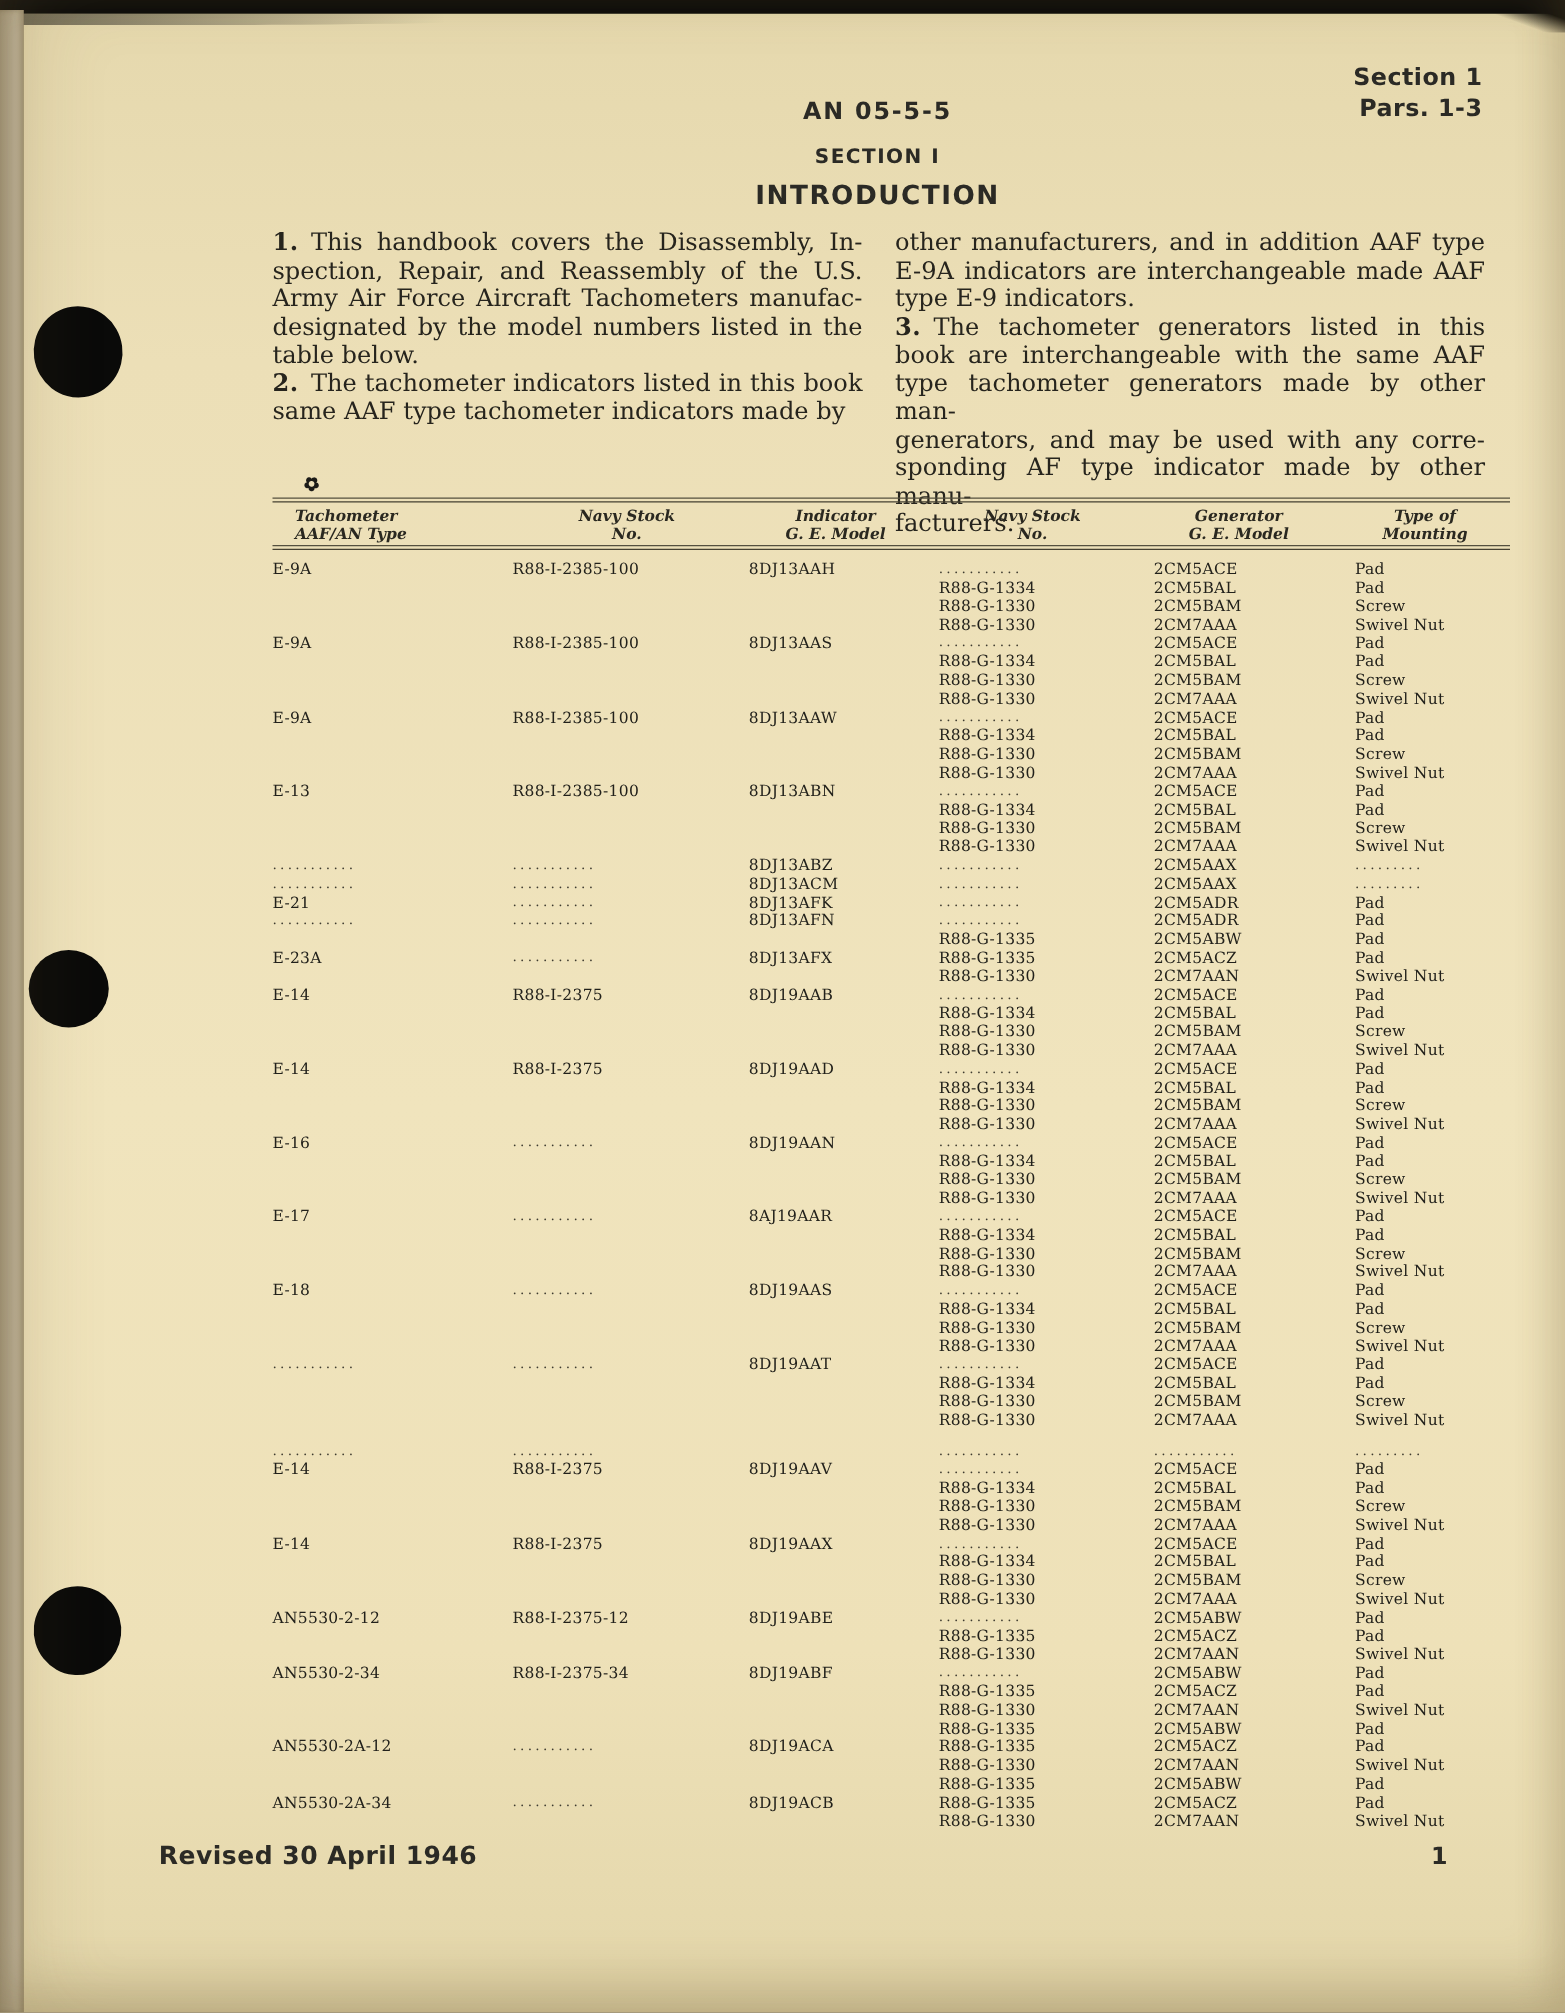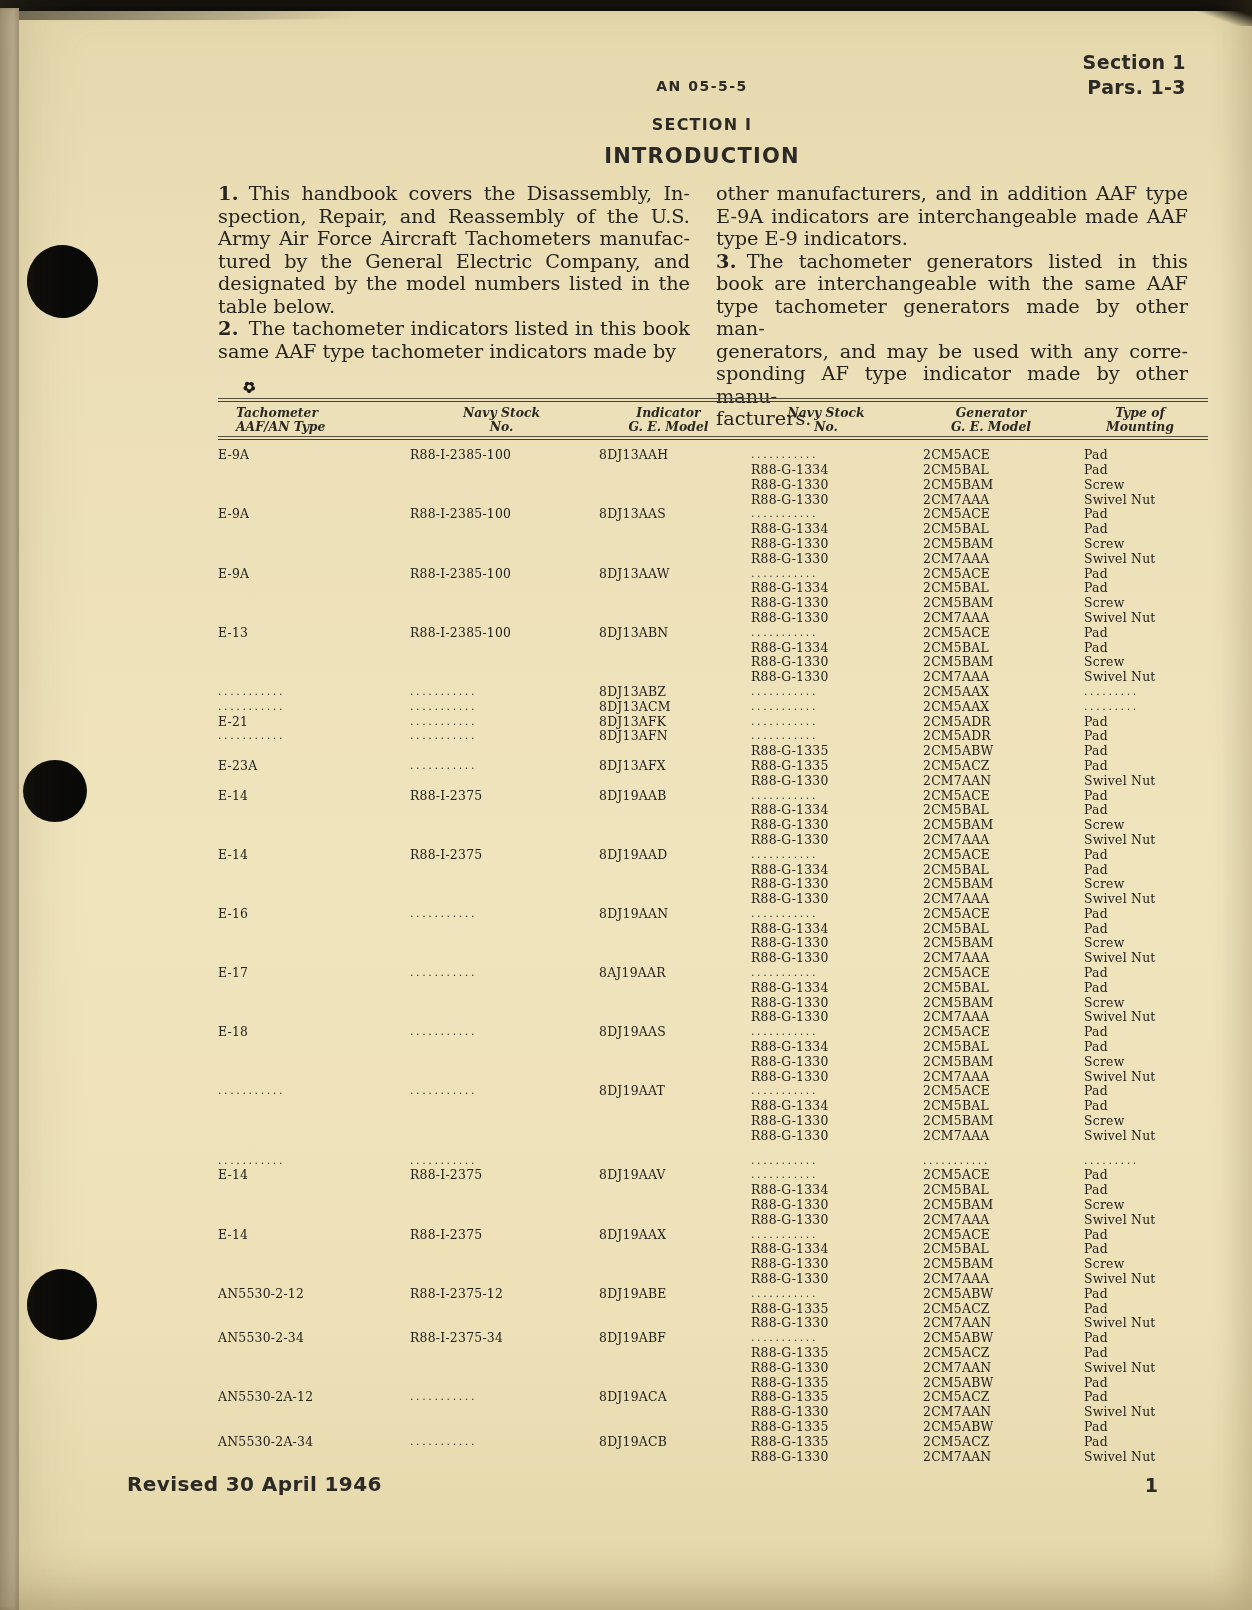--- a/index.html
+++ b/index.html
@@ -13,21 +13,21 @@
   .top-band{position:absolute;left:0;top:0;width:100%;height:11px;background:#0b0b0a;}
   .top-band::after{content:"";position:absolute;left:0;top:11px;width:420px;height:9px;background:linear-gradient(90deg,#0b0b0a 0%,rgba(11,11,10,0) 85%);opacity:.55;border-radius:0 0 60% 0;}
   .corner-tr{position:absolute;right:0;top:0;width:70px;height:26px;background:linear-gradient(200deg,#0b0b0a 30%,rgba(11,11,10,0) 62%);}
   .edge-left{position:absolute;left:0;top:8px;width:19px;height:1602px;background:linear-gradient(90deg,#a99d82,#bdb197 55%,#cfc3a6);box-shadow:inset -3px 0 4px rgba(80,65,35,.35);}
   .hole{position:absolute;background:#0a0a09;border-radius:50%;}
   .hole.h1{left:27px;top:245px;width:71px;height:73px;transform:rotate(-8deg);}
   .hole.h2{left:23px;top:760px;width:64px;height:62px;}
   .hole.h3{left:27px;top:1269px;width:70px;height:71px;transform:rotate(6deg);}
   .sans{font-family:"DejaVu Sans",sans-serif;font-weight:bold;color:#2b2a25;}
   .hdr-right{position:absolute;top:50px;right:66px;text-align:right;font-size:19px;line-height:25px;letter-spacing:.4px;}
-  .doc-number{position:absolute;top:78px;left:218px;width:968px;text-align:center;font-size:14px;letter-spacing:1.5px;}
+  .doc-number{position:absolute;top:78px;left:218px;width:968px;text-align:center;font-size:19px;letter-spacing:1.5px;}
   .sec-title{position:absolute;top:115px;left:218px;width:968px;text-align:center;font-size:16px;letter-spacing:1.2px;}
   .sec-sub{position:absolute;top:144px;left:218px;width:968px;text-align:center;font-size:21px;letter-spacing:1.2px;}
   .cols{position:absolute;top:183px;left:218px;width:970px;display:flex;gap:26px;justify-content:space-between;}
   .col{width:472px;font-size:19.3px;line-height:22.5px;color:#26241d;}
   .pline{text-align:justify;text-align-last:justify;white-space:normal;}
   .pline.flush{text-align-last:left;}
   .pline b{font-weight:bold;letter-spacing:.3px;padding-right:10px;}
   .ink-mark{position:absolute;left:243px;top:378px;font-size:15px;font-weight:bold;color:#1c1b17;transform:rotate(-35deg);}
   .tbl{position:absolute;left:218px;top:398px;width:990px;}
   .rule{height:4px;border-top:1.6px solid #4a4637;position:relative;}
@@ -69,21 +69,20 @@
   <div class="sec-title sans">SECTION I</div>
   <div class="sec-sub sans">INTRODUCTION</div>
 
   <div class="ink-mark">✿</div>
 
   <div class="cols">
     <div class="col" id="col-left">
         <div class="pline"><b>1.</b>This handbook covers the Disassembly, In-</div>
         <div class="pline">spection, Repair, and Reassembly of the U.S.</div>
         <div class="pline">Army Air Force Aircraft Tachometers manufac-</div>
-        <div class="pline">tured by the General Electric Company, and</div>
         <div class="pline">designated by the model numbers listed in the</div>
         <div class="pline flush">table below.</div>
         <div class="pline"><b>2.</b>The tachometer indicators listed in this book</div>
         <div class="pline flush">same AAF type tachometer indicators made by</div>
       </div>
     <div class="col" id="col-right">
         <div class="pline">other manufacturers, and in addition AAF type</div>
         <div class="pline">E-9A indicators are interchangeable made AAF</div>
         <div class="pline flush">type E-9 indicators.</div>
         <div class="pline"><b>3.</b>The tachometer generators listed in this</div>

